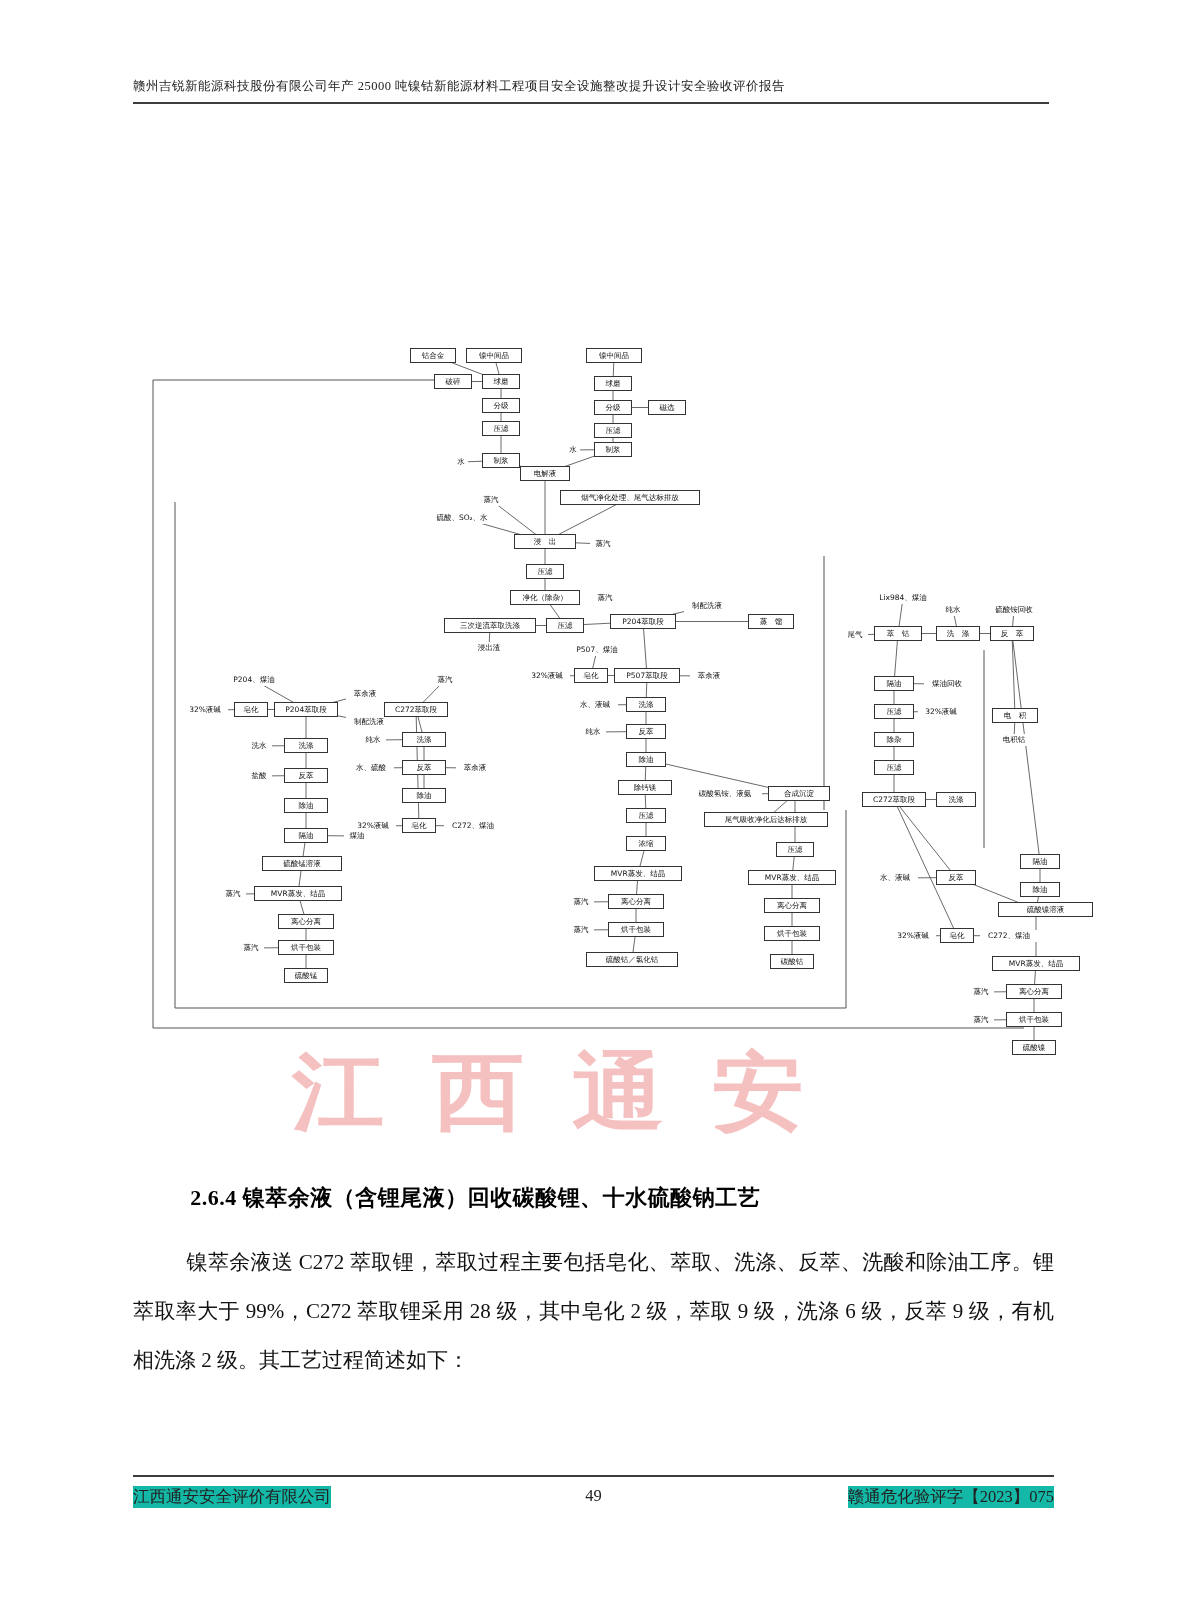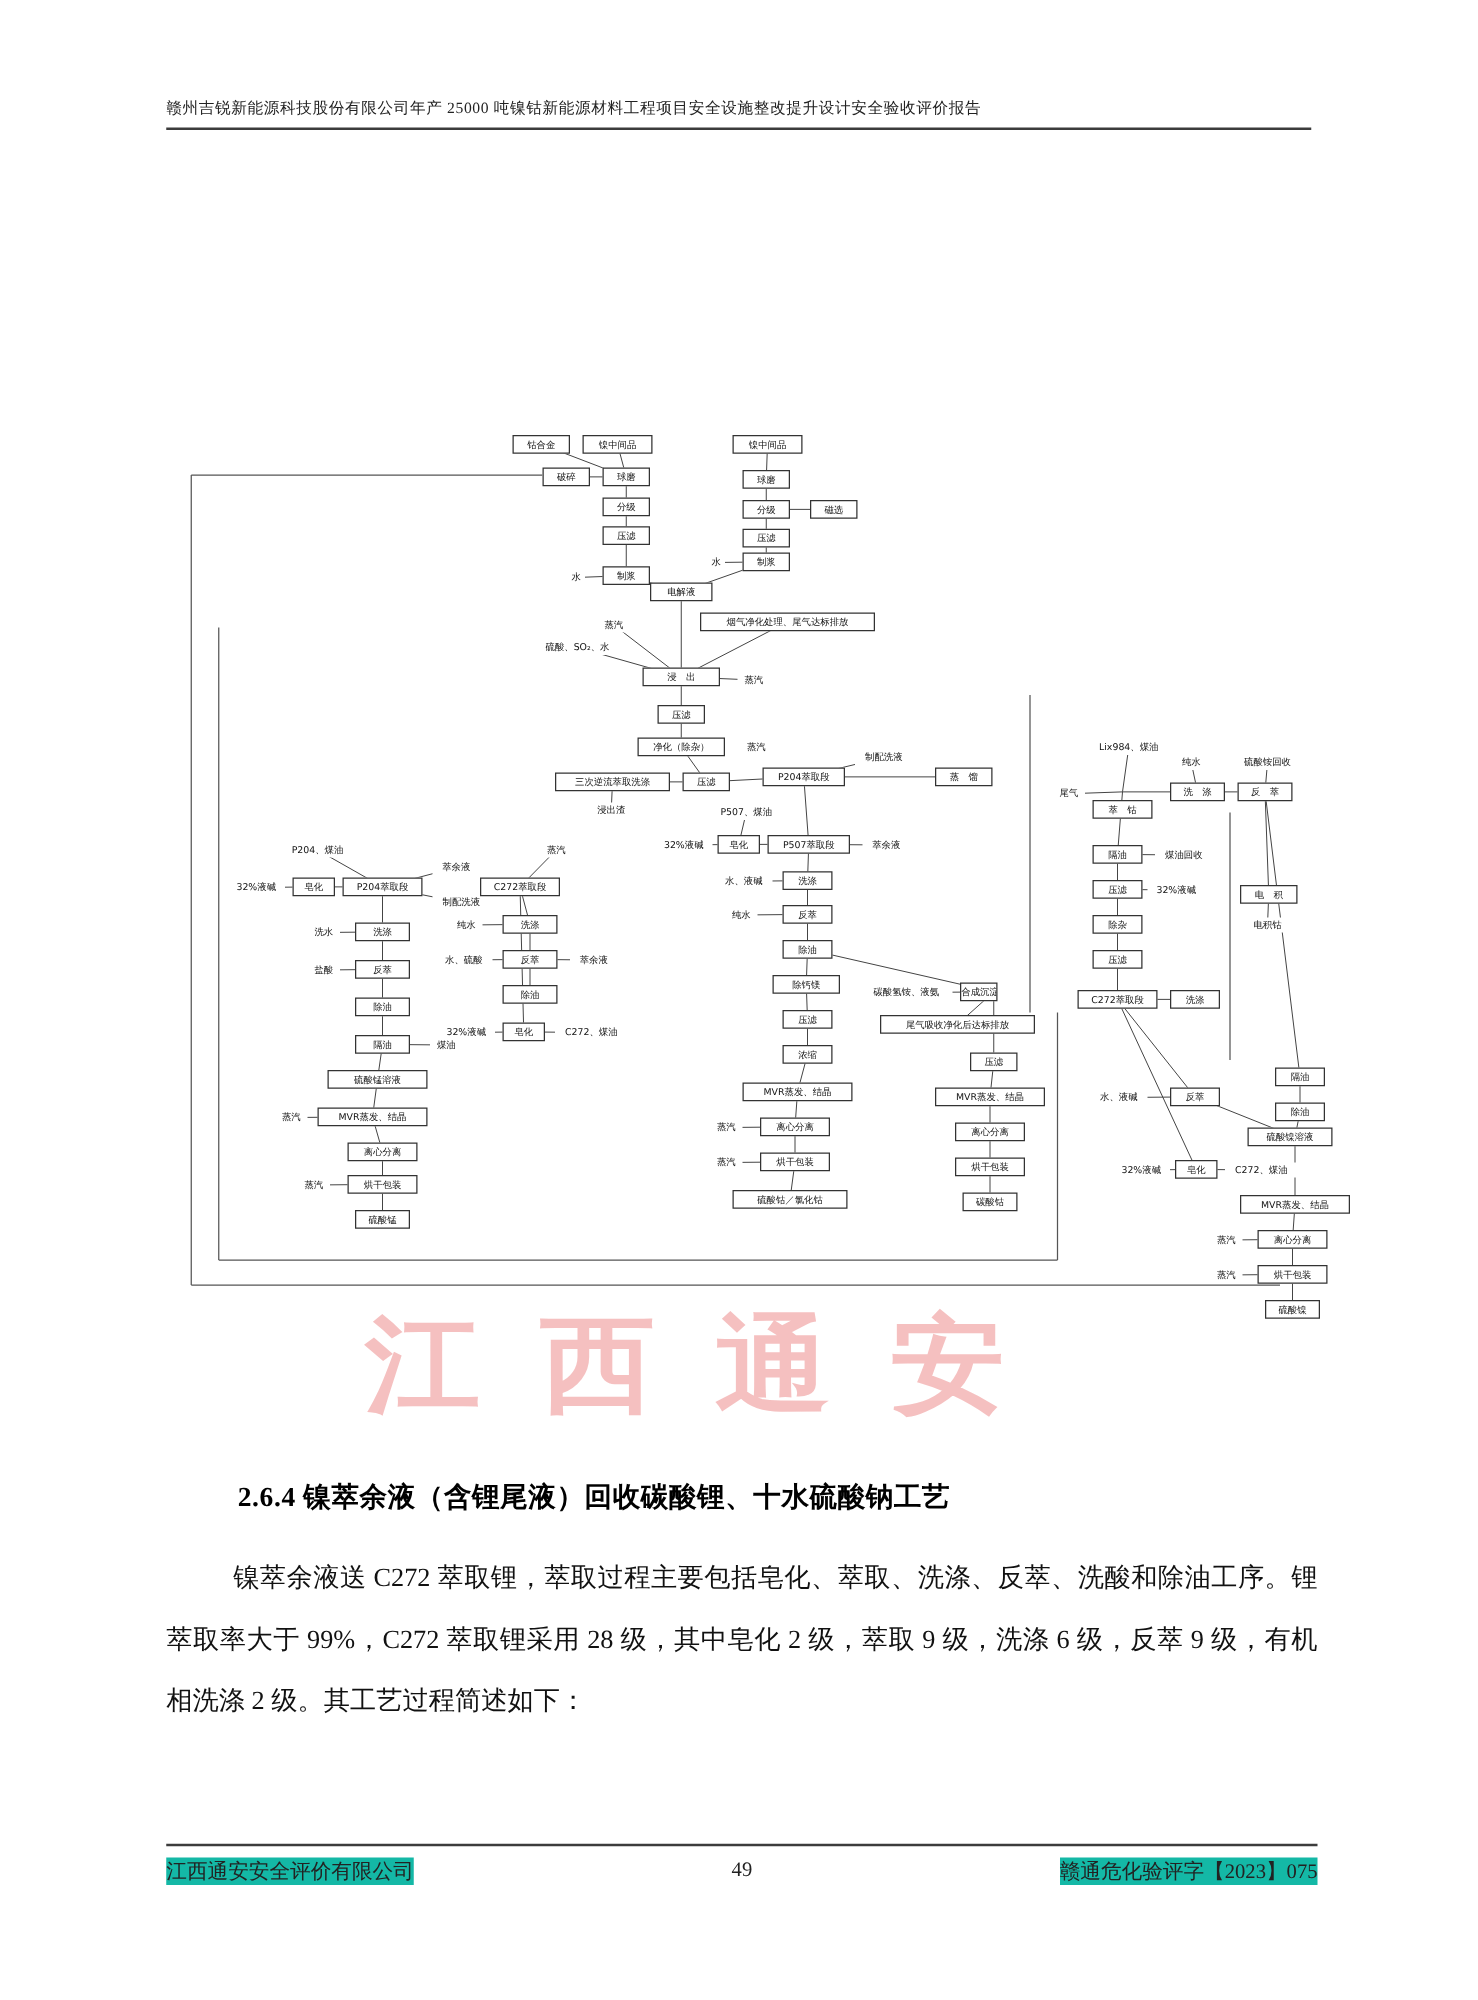--- a/index.html
+++ b/index.html
@@ -246,29 +246,29 @@
         <div class="dnode box" style="left: 478px; top: 466px; width: 40px;">压滤</div>
         <div class="dnode box" style="left: 478px; top: 494px; width: 40px;">浓缩</div>
         <div class="dnode box" style="left: 446px; top: 524px; width: 88px;">MVR蒸发、结晶</div>
         <div class="dnode box" style="left: 460px; top: 552px; width: 56px;">离心分离</div>
         <div class="dnode lbl" style="left: 420px; top: 554px; width: 26px;">蒸汽</div>
         <div class="dnode box" style="left: 460px; top: 580px; width: 56px;">烘干包装</div>
         <div class="dnode box" style="left: 438px; top: 610px; width: 92px;">硫酸钴／氯化钴</div>
         <div class="dnode lbl" style="left: 420px; top: 582px; width: 26px;">蒸汽</div>
         <div class="dnode box" style="left: 556px; top: 470px; width: 124px;">尾气吸收净化后达标排放</div>
         <div class="dnode lbl" style="left: 540px; top: 446px; width: 74px;">碳酸氢铵、液氨</div>
-        <div class="dnode box" style="left: 620px; top: 444px; width: 30px;">合成沉淀</div>
+        <div class="dnode box" style="left: 620px; top: 444px; width: 62px;">合成沉淀</div>
         <div class="dnode box" style="left: 628px; top: 500px; width: 38px;">压滤</div>
         <div class="dnode box" style="left: 600px; top: 528px; width: 88px;">MVR蒸发、结晶</div>
         <div class="dnode box" style="left: 616px; top: 556px; width: 56px;">离心分离</div>
         <div class="dnode box" style="left: 616px; top: 584px; width: 56px;">烘干包装</div>
         <div class="dnode box" style="left: 622px; top: 612px; width: 44px;">碳酸钴</div>
         <div class="dnode lbl" style="left: 722px; top: 250px; width: 66px;">Lix984、煤油</div>
         <div class="dnode lbl" style="left: 694px; top: 287px; width: 26px;">尾气</div>
-        <div class="dnode box" style="left: 726px; top: 284px; width: 48px; margin-top: 14px;">萃　钴</div>
+        <div class="dnode box" style="left: 726px; top: 284px; width: 48px;">萃　钴</div>
         <div class="dnode box" style="left: 788px; top: 284px; width: 44px;">洗　涤</div>
         <div class="dnode lbl" style="left: 792px; top: 262px; width: 26px;">纯水</div>
         <div class="dnode lbl" style="left: 838px; top: 262px; width: 56px;">硫酸铵回收</div>
         <div class="dnode box" style="left: 842px; top: 284px; width: 44px;">反　萃</div>
         <div class="dnode lbl" style="left: 776px; top: 336px; width: 46px;">煤油回收</div>
         <div class="dnode box" style="left: 726px; top: 334px; width: 40px;">隔油</div>
         <div class="dnode lbl" style="left: 770px; top: 364px; width: 46px;">32%液碱</div>
         <div class="dnode box" style="left: 726px; top: 362px; width: 40px;">压滤</div>
         <div class="dnode box" style="left: 726px; top: 390px; width: 40px;">除杂</div>
         <div class="dnode box" style="left: 726px; top: 418px; width: 40px;">压滤</div>
@@ -276,21 +276,21 @@
         <div class="dnode box" style="left: 788px; top: 450px; width: 40px;">洗涤</div>
         <div class="dnode box" style="left: 844px; top: 366px; width: 46px;">电　积</div>
         <div class="dnode lbl" style="left: 846px; top: 392px; width: 40px;">电积钴</div>
         <div class="dnode box" style="left: 788px; top: 528px; width: 40px;">反萃</div>
         <div class="dnode box" style="left: 872px; top: 512px; width: 40px;">隔油</div>
         <div class="dnode box" style="left: 872px; top: 540px; width: 40px;">除油</div>
         <div class="dnode lbl" style="left: 724px; top: 530px; width: 46px;">水、液碱</div>
         <div class="dnode lbl" style="left: 742px; top: 588px; width: 46px;">32%液碱</div>
         <div class="dnode box" style="left: 792px; top: 586px; width: 34px;">皂化</div>
         <div class="dnode lbl" style="left: 832px; top: 588px; width: 58px;">C272、煤油</div>
-        <div class="dnode box" style="left: 850px; top: 560px; width: 68px;">硫酸镍溶液</div>
+        <div class="dnode box" style="left: 850px; top: 560px; width: 95px;">硫酸镍溶液</div>
         <div class="dnode box" style="left: 844px; top: 614px; width: 88px;">MVR蒸发、结晶</div>
         <div class="dnode box" style="left: 858px; top: 642px; width: 56px;">离心分离</div>
         <div class="dnode box" style="left: 858px; top: 670px; width: 56px;">烘干包装</div>
         <div class="dnode box" style="left: 864px; top: 698px; width: 44px;">硫酸镍</div>
         <div class="dnode lbl" style="left: 820px; top: 644px; width: 26px;">蒸汽</div>
         <div class="dnode lbl" style="left: 820px; top: 672px; width: 26px;">蒸汽</div>
         <div class="dnode lbl" style="left: 76px; top: 332px; width: 60px;">P204、煤油</div>
         <div class="dnode lbl" style="left: 34px; top: 362px; width: 46px;">32%液碱</div>
         <div class="dnode box" style="left: 86px; top: 360px; width: 34px;">皂化</div>
         <div class="dnode box" style="left: 126px; top: 360px; width: 64px;">P204萃取段</div>

